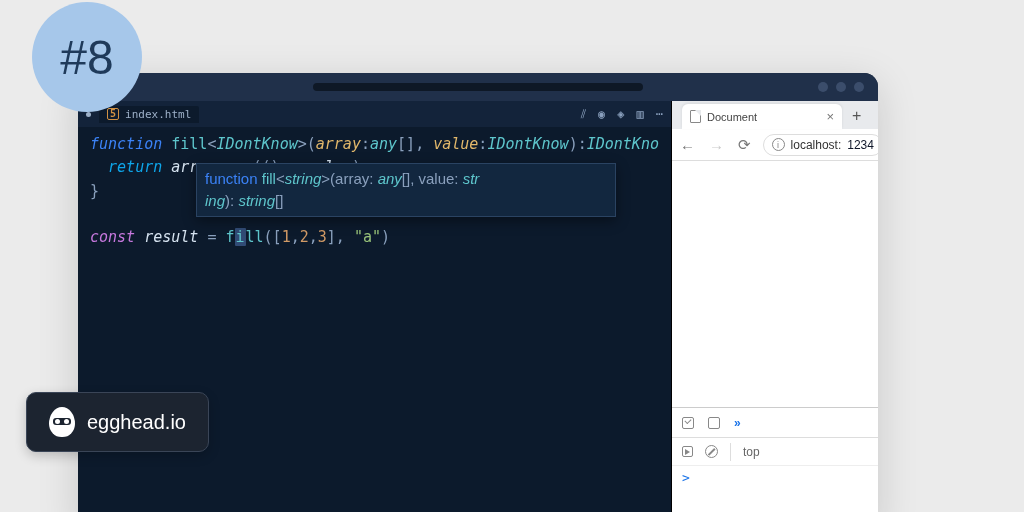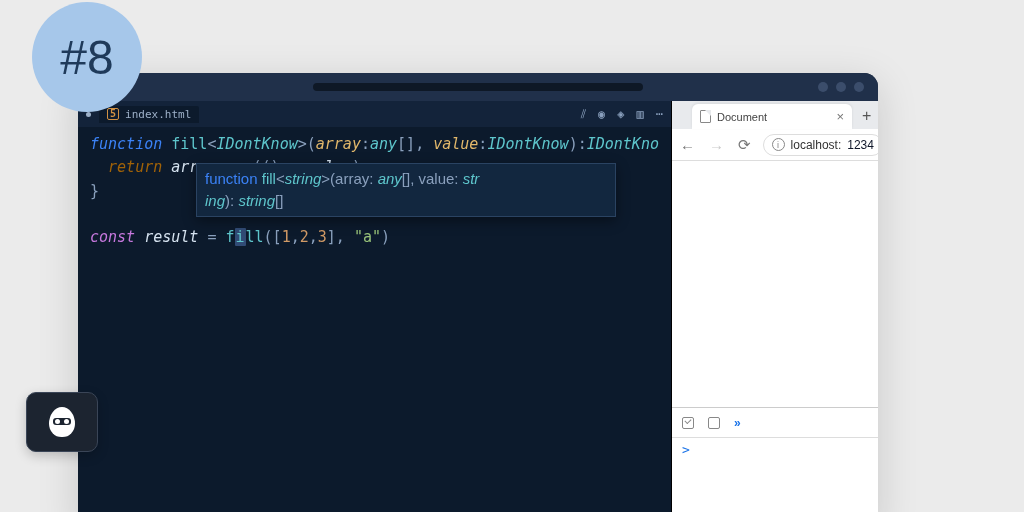--- a/index.html
+++ b/index.html
@@ -40,21 +40,21 @@
     display: flex; align-items: center; padding: 0 8px;
     font-size: 11px; color: #9db0c8;
     gap: 8px;
   }
   .tabbar .dot { width:5px;height:5px;border-radius:50%;background:#9db0c8; }
   .tabbar .tab { display:flex;align-items:center;gap:6px;padding:2px 8px;background:#0c1a2c;border-radius:2px 2px 0 0; }
   .tab .ico { color:#d19143;font-weight:bold;font-size:10px;border:1px solid #d19143;padding:0 2px;border-radius:2px;line-height:10px; }
   .tabbar .ricons { margin-left:auto;display:flex;gap:12px;color:#8aa0bd;font-size:12px; }
   .code { padding: 6px 12px; line-height: 1.55; position: relative; white-space: pre; }
   .k-fn { color:#3b82f6; font-style: italic; }
-  .k-ret { color:#a16207; font-style: italic; }
+  .k-ret { color:#0ea5e9; font-style: italic; }
   .k-const { color:#c678dd; font-style: italic; }
   .fn-name { color:#5ec6cc; }
   .type { color:#5ec6cc; font-style: italic; }
   .generic { color:#5ec6cc; font-style: italic; }
   .param { color:#e2b86b; font-style: italic; }
   .var { color:#d6e3f0; font-style: italic; }
   .punc { color:#8aa0bd; }
   .num { color:#d19a66; }
   .str { color:#98c379; }
   .cursor-hl { background: rgba(120,170,255,0.35); padding:0 1px; border-radius:1px; }
@@ -66,21 +66,21 @@
     border: 1px solid #2a4362;
     padding: 4px 8px;
     font-size: 15px; line-height: 1.45;
     font-family: Liberation Sans, sans-serif;
     color: #d6e3f0;
     box-shadow: 0 4px 12px rgba(0,0,0,0.4);
   }
   .tooltip .fn-name{font-style:normal;}
   
   .browser { flex: 1; background: #fff; display:flex;flex-direction:column; border-left:1px solid #000; }
-  .btabbar { height:28px;background:#e8eaed;display:flex;align-items:flex-end;padding:0 20px;gap:4px;font-size:11px;color:#444; }
+  .btabbar { height:28px;background:#e8eaed;display:flex;align-items:flex-end;padding:0 10px;gap:4px;font-size:11px;color:#444; }
   .btab { background:#fff;border-radius:6px 6px 0 0;padding:5px 8px;display:flex;align-items:center;gap:6px;min-width:160px;position:relative;box-shadow:0 -1px 3px rgba(0,0,0,0.08); }
   .btab .doc-ico{width:11px;height:13px;border:1px solid #888;border-radius:1px;position:relative;}
   .btab .doc-ico:after{content:"";position:absolute;right:-1px;top:-1px;border:3px solid #e8eaed;border-left-color:transparent;border-bottom-color:transparent;}
   .btab .x{margin-left:auto;color:#777;font-size:13px;}
   .btabbar .plus{color:#555;font-size:16px;padding:0 6px 4px;}
   .addrbar{height:32px;display:flex;align-items:center;gap:12px;padding:0 8px;border-bottom:1px solid #ddd;color:#555;font-size:13px;}
   .addrbar .nav{display:flex;gap:14px;font-size:15px;color:#777;}
   .addrbar .url{flex:1;display:flex;align-items:center;gap:6px;padding:3px 8px;border:1px solid #ddd;border-radius:12px;font-size:12px;color:#333;}
   .addrbar .url .info{width:13px;height:13px;border:1px solid #888;border-radius:50%;display:flex;align-items:center;justify-content:center;font-size:9px;color:#888;}
   .addrbar .r{display:flex;gap:12px;align-items:center;font-size:14px;color:#666;}
@@ -175,27 +175,35 @@
       </div>
       <div class="viewport"></div>
       <div class="devtools">
         <div class="dt-tabs">
           <span class="sel"></span>
           <span class="dev"></span>
           <span class="chev">»</span>
           <span class="dots">⋮</span>
           <span class="x">×</span>
         </div>
+        <div class="dt-row2">
+          <span class="play"></span>
+          <span class="ban"></span>
+          <span class="sep"></span>
+          <span>top</span>
+          <span class="gear">⚙</span>
+        </div>
         <div class="dt-console">
           <span>&gt;</span>
         </div>
       </div>
     </div>
   </div>
 </div>
 
 <div class="badge">
   <span>#8</span>
 </div>
 
 <div class="brand">
   <span class="egg"></span>
+  <span>egghead.io</span>
 </div>
 
 </body></html>

